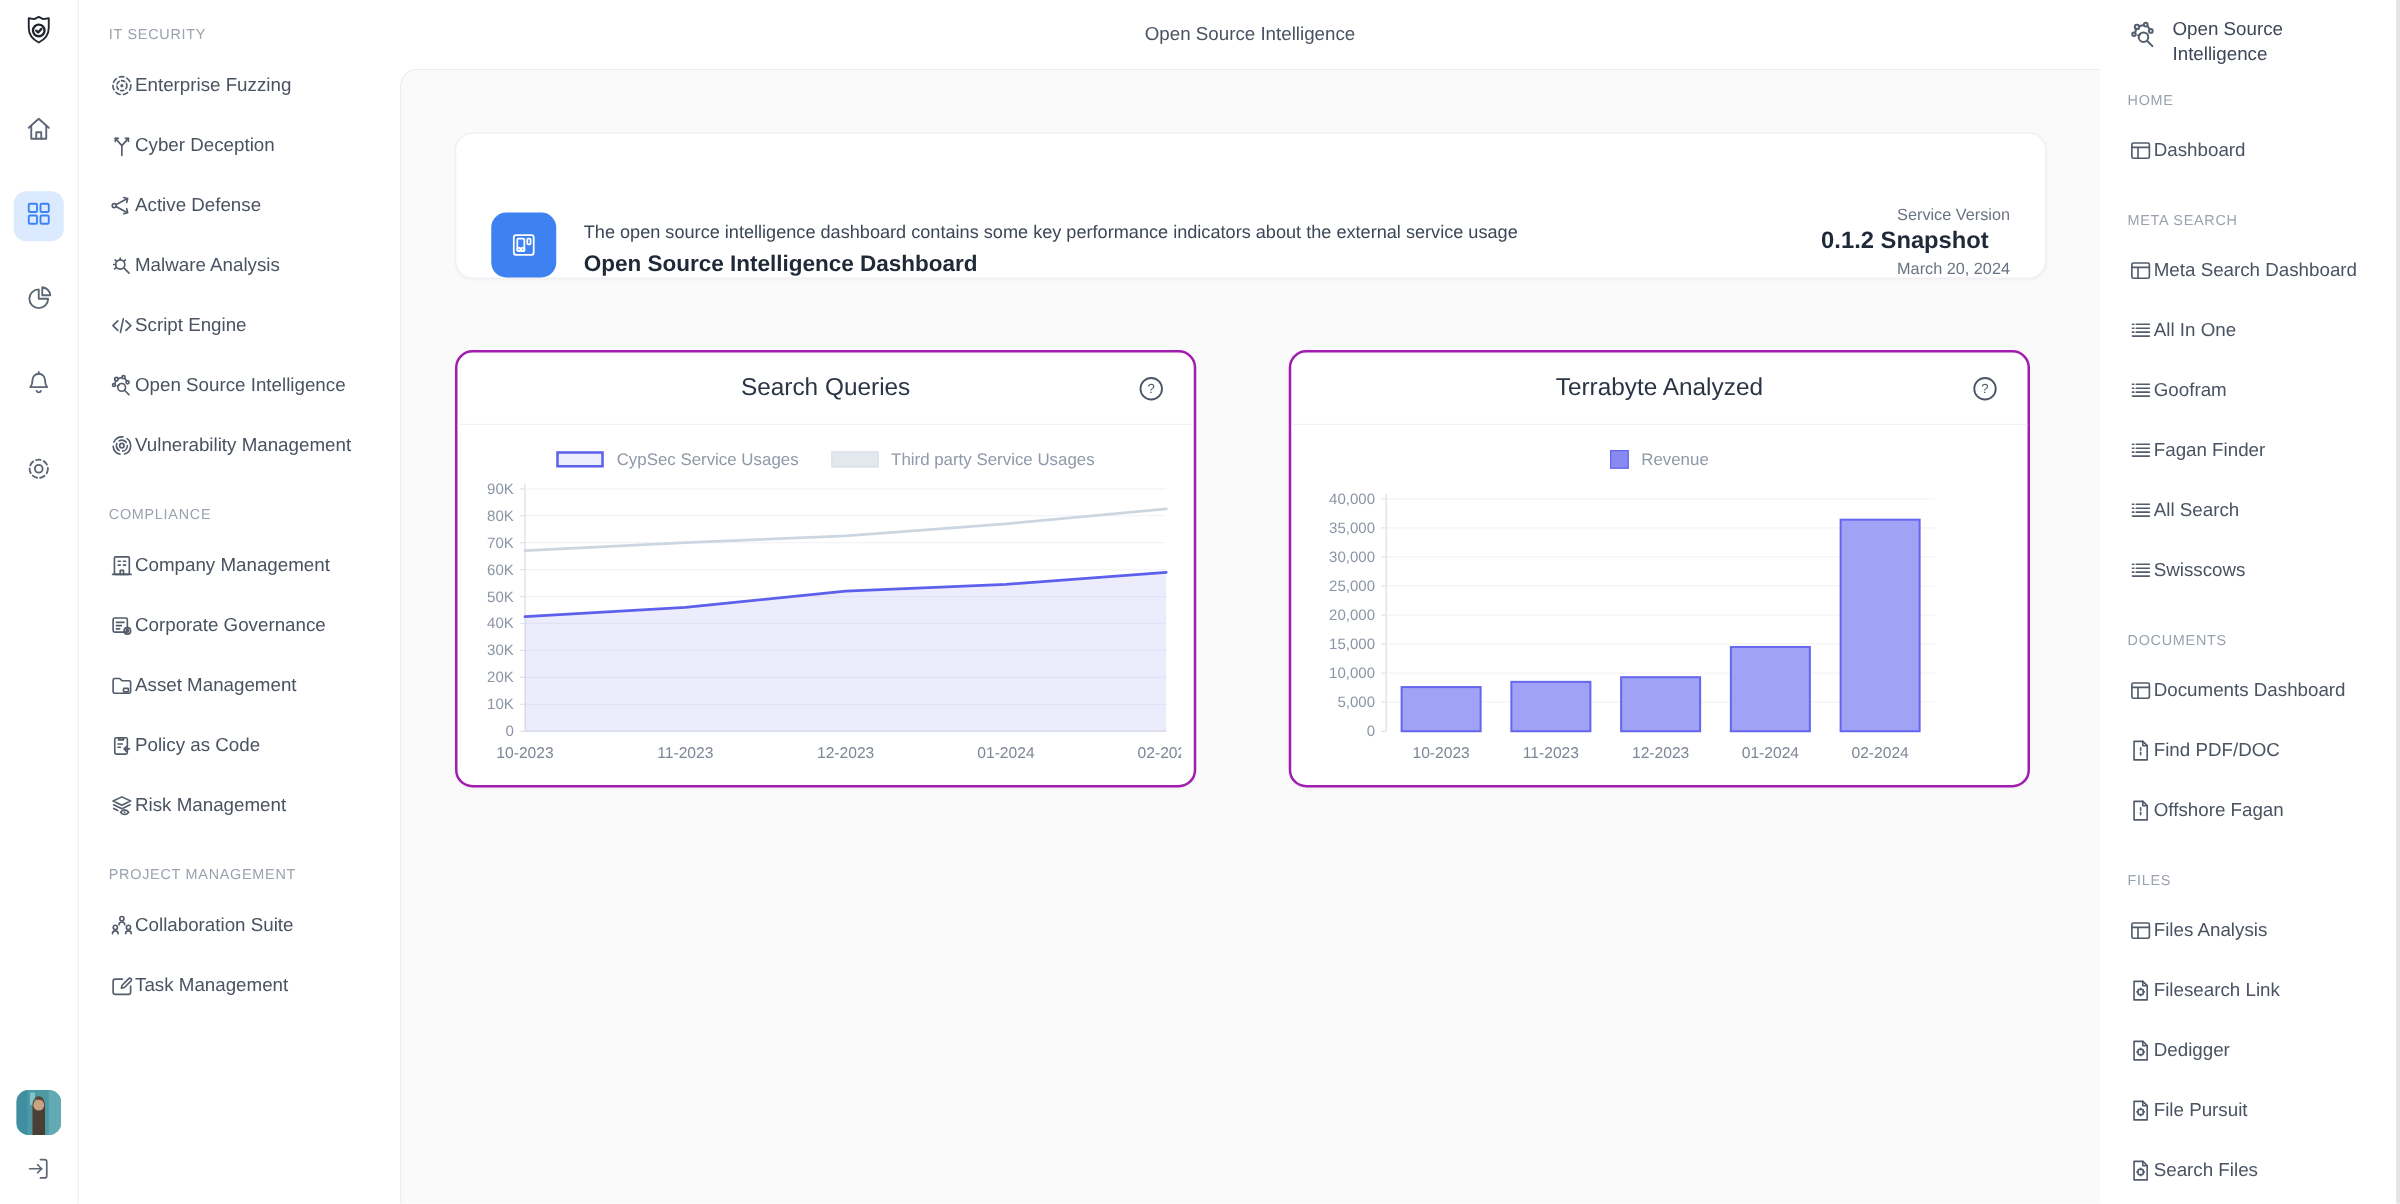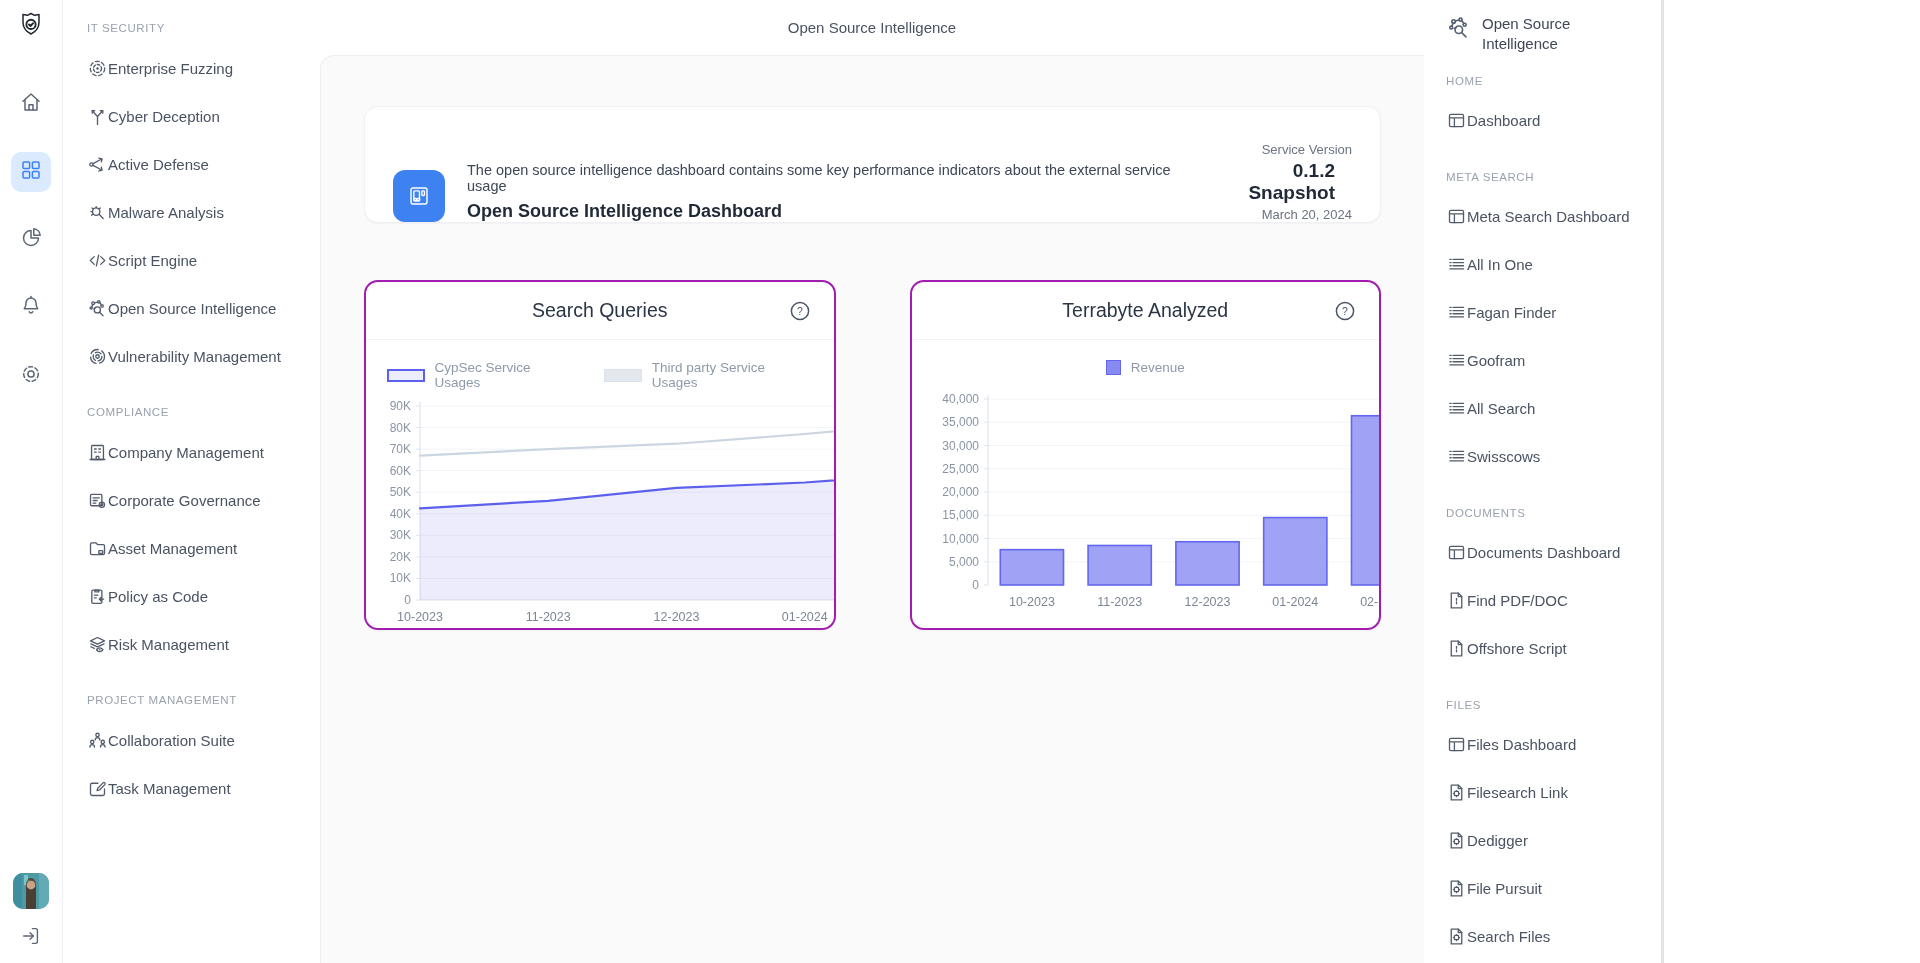--- a/index.html
+++ b/index.html
@@ -1,18 +1,18 @@
 <!DOCTYPE html>
 <html><head>
 <meta charset="utf-8">
 <style>
   * { margin:0; padding:0; box-sizing:border-box; }
   html,body { width:1920px; height:963px; overflow:hidden; background:#fff;
     font-family:"Liberation Sans", sans-serif; color:#3d4757; }
-  .app { position:relative; width:1664px; height:963px; display:flex; }
+  .app { position:relative; width:1920px; height:963px; display:flex; }
 
   
   .rail { width:63px; border-right:1px solid #eceef2; display:flex; flex-direction:column;
     align-items:center; padding:10px 0 12px; flex-shrink:0; }
   .rail-logo { color:#20262f; margin-bottom:40px; }
   .rail-logo svg { width:30px; height:30px; }
   .rail-btn { width:40px; height:40px; border-radius:10px; display:flex; align-items:center;
     justify-content:center; color:#5c6675; margin-bottom:28px; cursor:pointer; }
   .rail-btn svg { width:24px; height:24px; }
   .rail-btn.active { background:#dbeafe; color:#3b82f6; }
@@ -491,29 +491,29 @@
             </svg>
           </span>
           <span>All In One</span>
         </div>
         <div class="nav-item">
           <span class="nicon">
             <svg viewBox="0 0 24 24" fill="none" stroke="currentColor" stroke-width="1.5" stroke-linecap="round" stroke-linejoin="round">
               <path d="M8 6.2h12M4.5 6.2h1.3M8 9.8h12M4.5 9.8h1.3M8 13.4h12M4.5 13.4h1.3M4.5 17h15.5"></path>
             </svg>
           </span>
+          <span>Goofram</span>
+        </div>
+        <div class="nav-item">
+          <span class="nicon">
+            <svg viewBox="0 0 24 24" fill="none" stroke="currentColor" stroke-width="1.5" stroke-linecap="round" stroke-linejoin="round">
+              <path d="M8 6.2h12M4.5 6.2h1.3M8 9.8h12M4.5 9.8h1.3M8 13.4h12M4.5 13.4h1.3M4.5 17h15.5"></path>
+            </svg>
+          </span>
           <span>Fagan Finder</span>
-        </div>
-        <div class="nav-item">
-          <span class="nicon">
-            <svg viewBox="0 0 24 24" fill="none" stroke="currentColor" stroke-width="1.5" stroke-linecap="round" stroke-linejoin="round">
-              <path d="M8 6.2h12M4.5 6.2h1.3M8 9.8h12M4.5 9.8h1.3M8 13.4h12M4.5 13.4h1.3M4.5 17h15.5"></path>
-            </svg>
-          </span>
-          <span>Goofram</span>
         </div>
         <div class="nav-item">
           <span class="nicon">
             <svg viewBox="0 0 24 24" fill="none" stroke="currentColor" stroke-width="1.5" stroke-linecap="round" stroke-linejoin="round">
               <path d="M8 6.2h12M4.5 6.2h1.3M8 9.8h12M4.5 9.8h1.3M8 13.4h12M4.5 13.4h1.3M4.5 17h15.5"></path>
             </svg>
           </span>
           <span>All Search</span>
         </div>
         <div class="nav-item">
@@ -545,31 +545,31 @@
           <span>Find PDF/DOC</span>
         </div>
         <div class="nav-item">
           <span class="nicon">
             <svg viewBox="0 0 24 24" fill="none" stroke="currentColor" stroke-width="1.5" stroke-linecap="round" stroke-linejoin="round">
               <path d="M6 3.5h8l4 4v13H6z"></path>
               <path d="M14 3.5v4h4"></path>
               <path d="M12 9.5v8" stroke-dasharray="2.2 1.8"></path>
             </svg>
           </span>
-          <span>Offshore Script</span>
+          <span>Offshore Fagan</span>
         </div>
         <div class="section-header">FILES</div>
         <div class="nav-item">
           <span class="nicon">
             <svg viewBox="0 0 24 24" fill="none" stroke="currentColor" stroke-width="1.5" stroke-linecap="round" stroke-linejoin="round">
               <rect x="4" y="5" width="16" height="14" rx="1.5"></rect>
               <path d="M4 9h16M9.6 9v10"></path>
             </svg>
           </span>
-          <span>Files Dashboard</span>
+          <span>Files Analysis</span>
         </div>
         <div class="nav-item">
           <span class="nicon">
             <svg viewBox="0 0 24 24" fill="none" stroke="currentColor" stroke-width="1.5" stroke-linecap="round" stroke-linejoin="round">
               <path d="M6 3.5h8l4 4v13H6z"></path>
               <path d="M14 3.5v4h4"></path>
               <rect x="9.6" y="10.8" width="4.8" height="4.8" rx="1"></rect>
               <path d="M12 9.8v1M12 15.6v1M9.6 13.2h-1M15.4 13.2h-1"></path>
             </svg>
           </span>

